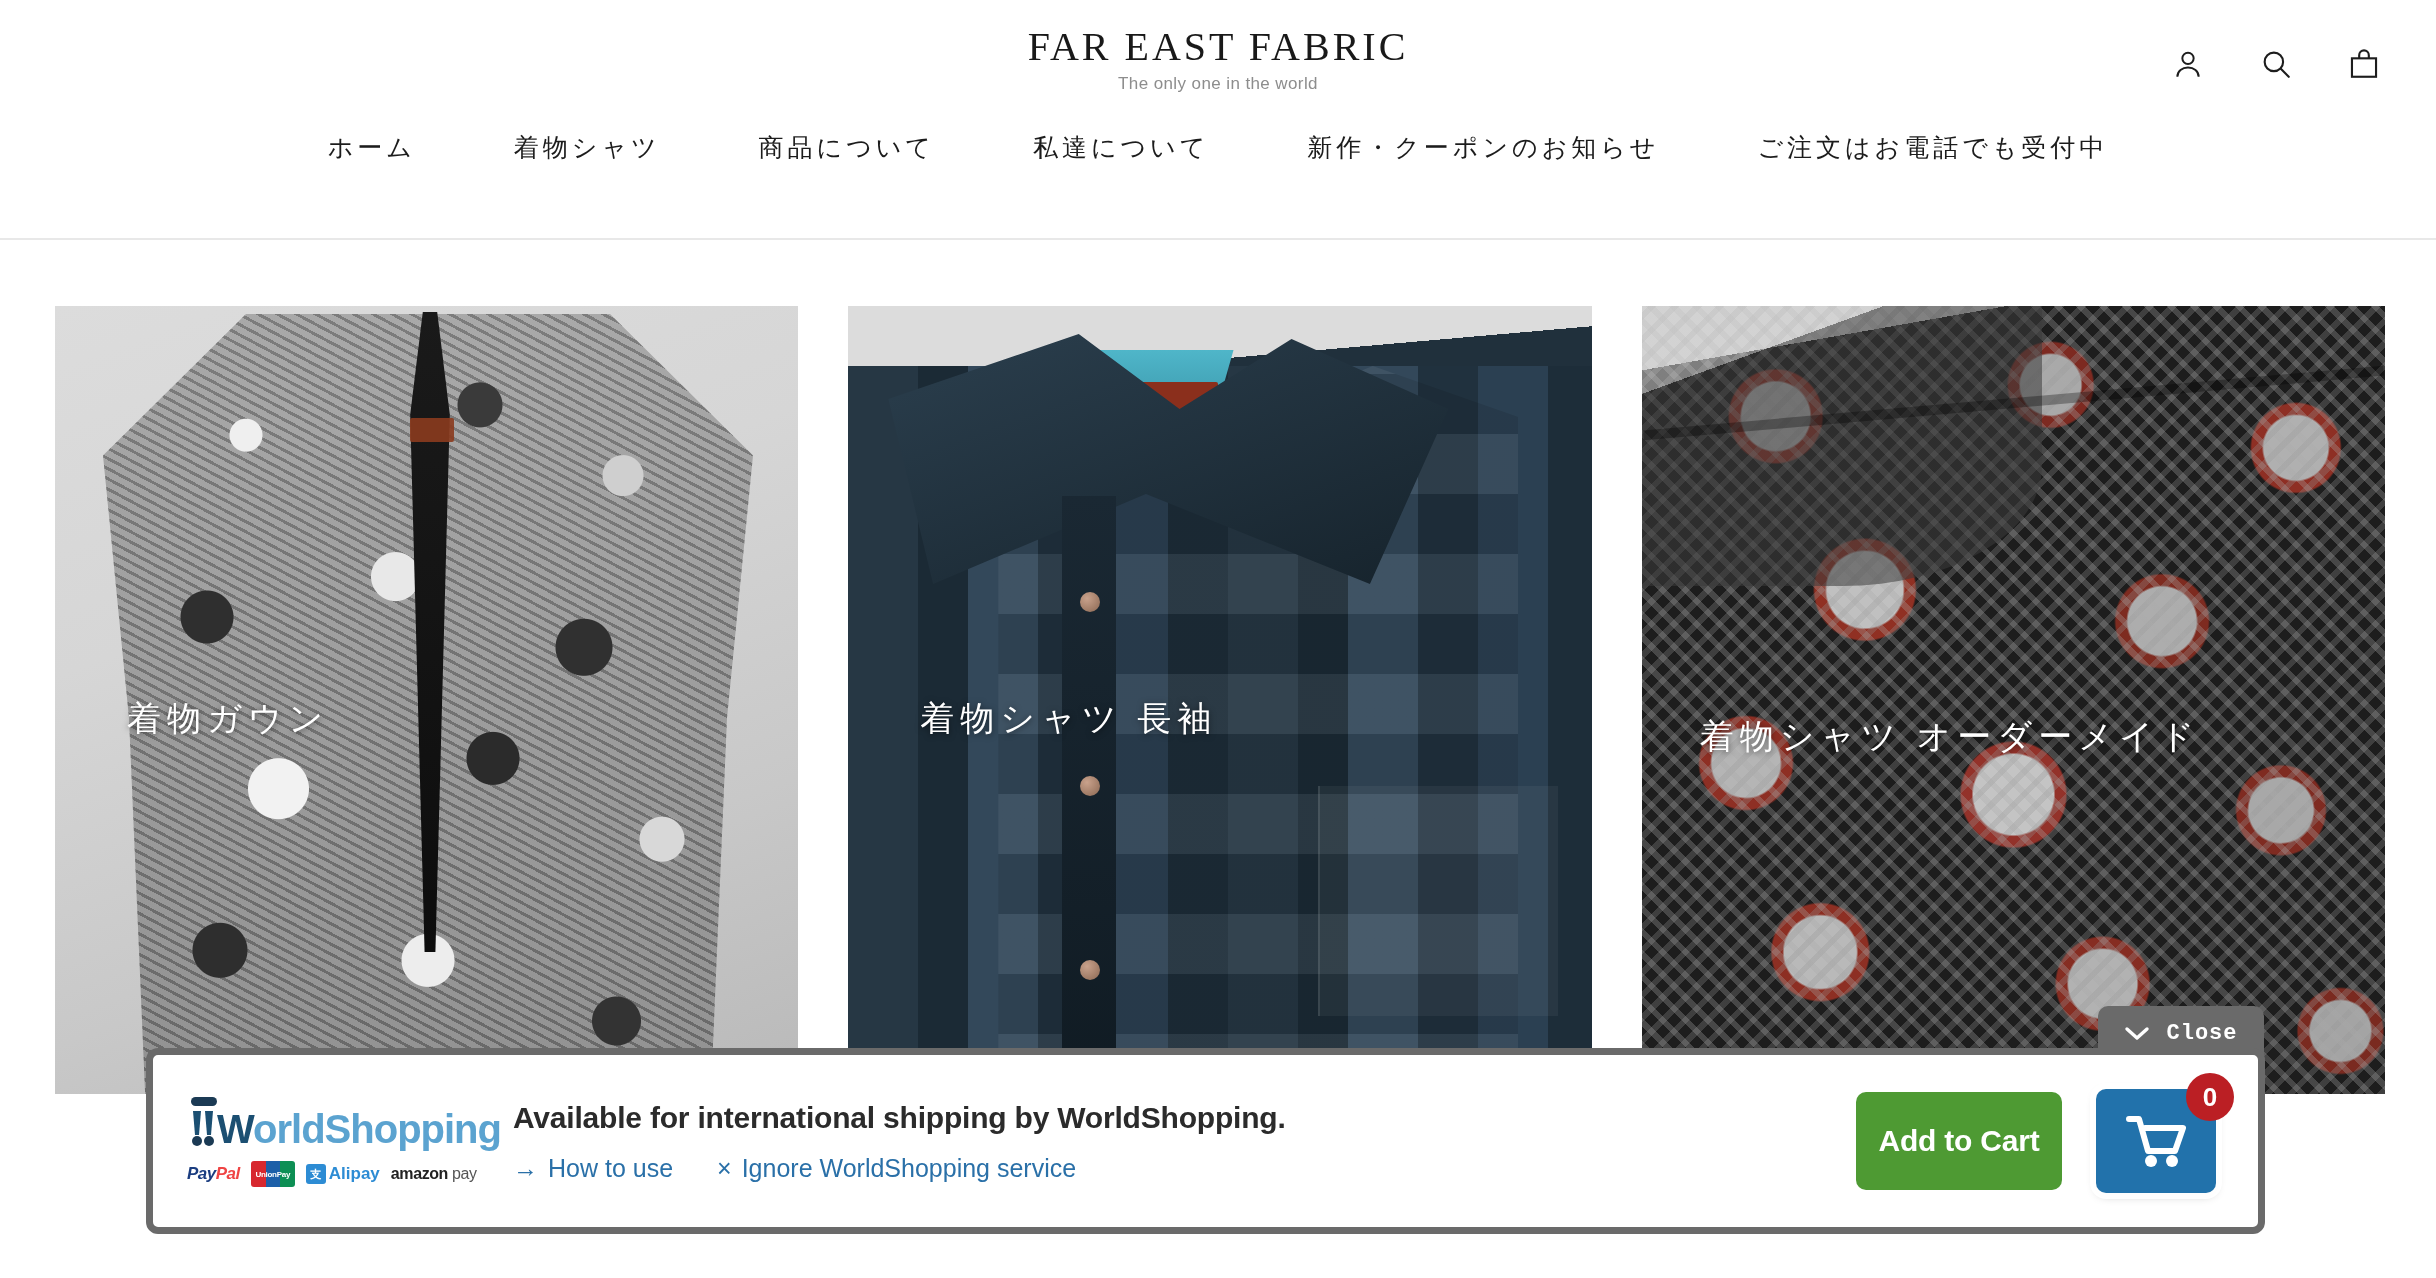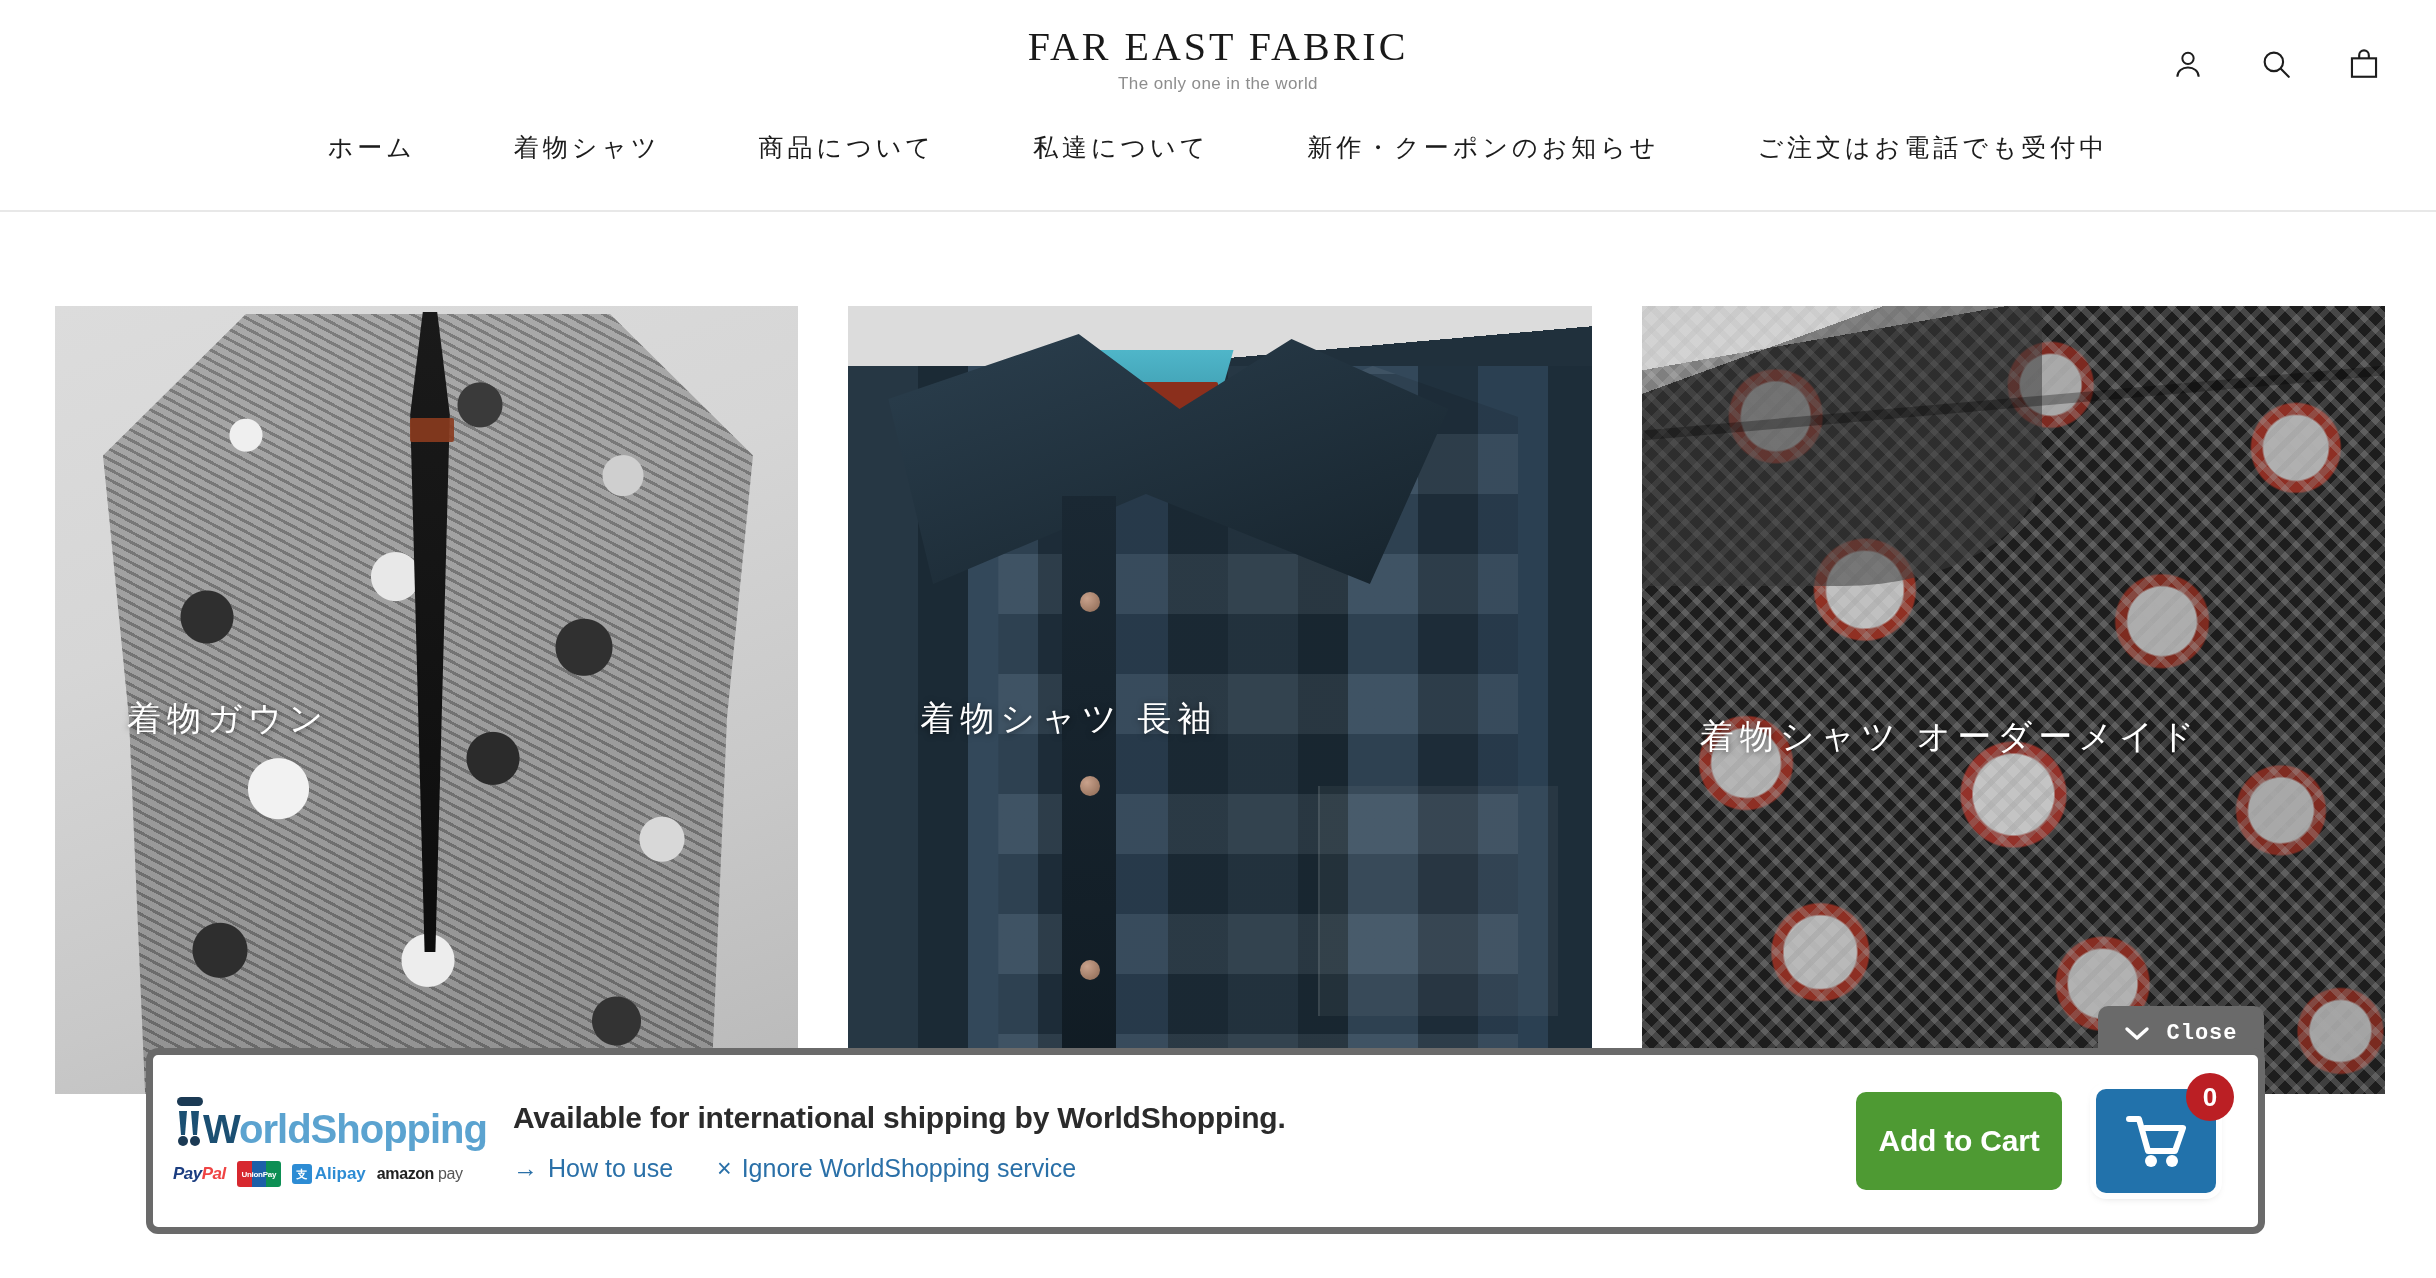--- a/index.html
+++ b/index.html
@@ -7,21 +7,21 @@
     width: 2436px; height: 1278px;
     overflow: hidden;
     background: #ffffff;
     font-family: "Liberation Sans", "DejaVu Sans", sans-serif;
   }
   .page { position: relative; width: 2436px; height: 1278px; background:#fff; }
 
   
   .header {
     position: relative;
-    height: 212px;
+    height: 240px;
     border-bottom: 2px solid #e8e8e8;
     background: #fff;
   }
   .brand {
     position: absolute;
     left: 0; right: 0; top: 24px;
     text-align: center;
   }
   .brand-title {
     font-family: "Liberation Serif", "DejaVu Serif", serif;
@@ -241,21 +241,21 @@
     width: 2119px; height: 186px;
     background: #ffffff;
     border: 7px solid #6a6a6a;
     border-radius: 12px;
     display: flex;
     align-items: center;
     z-index: 40;
   }
   .ws-left {
     width: 350px;
-    padding-left: 20px;
+    padding-left: 34px;
     display:flex; flex-direction: column; align-items:flex-start; gap: 12px;
   }
   .ws-logo { display:flex; align-items:flex-end; height: 54px; }
   .ws-logo-text {
     font-size: 40px; font-weight: bold; letter-spacing: -1px; line-height: 40px;
   }
   .ws-w { color:#1b4f72; }
   .ws-rest { color:#5ba3d0; }
   .ws-pays { display:flex; align-items:center; gap: 11px; height: 26px; }
   .pay {

